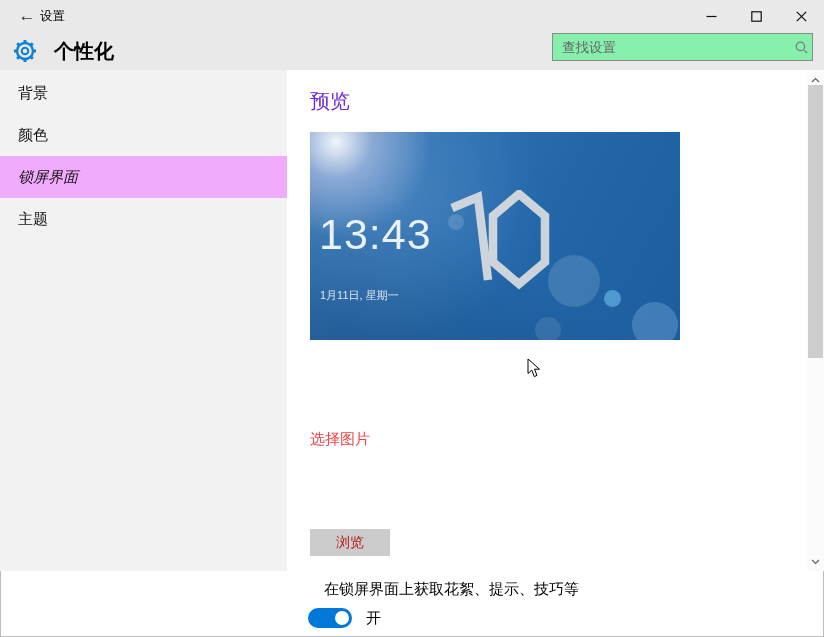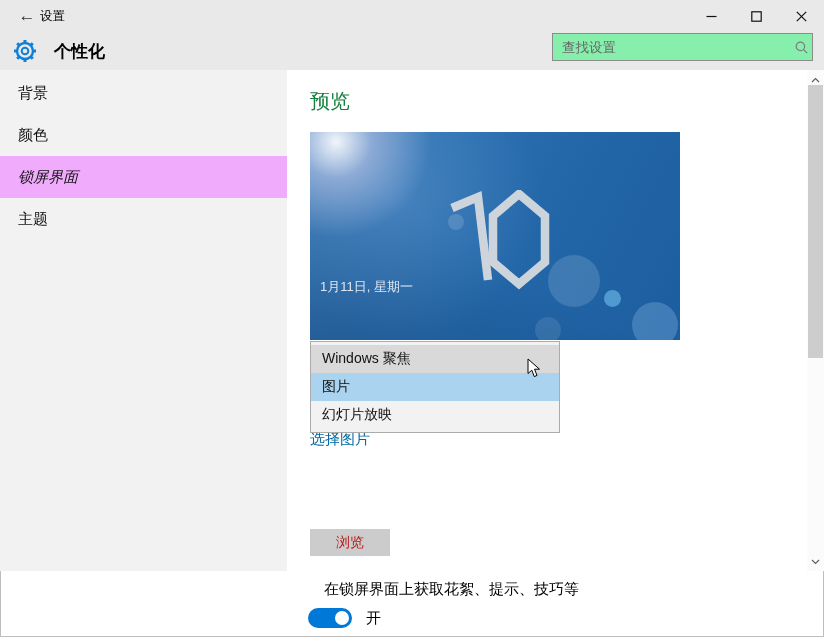--- a/index.html
+++ b/index.html
@@ -11,63 +11,63 @@
   .titlebar { height:32px; background:#e9e9e9; display:flex; align-items:center; padding-left:14px; }
   .back-btn { width:26px; height:26px; display:flex; align-items:center; justify-content:center;
               font-size:17px; color:#333; cursor:default; }
   .win-title { font-size:12.5px; color:#000; }
   .win-controls { margin-left:auto; display:flex; height:32px; }
   .win-btn { width:45px; height:32px; display:flex; align-items:center; justify-content:center; }
 
   
   .header { height:38px; background:#e9e9e9; display:flex; align-items:center; padding-left:12px; position:relative; }
   .gear-wrap { width:26px; height:26px; display:flex; align-items:center; justify-content:center; }
-  .page-title { margin-left:16px; font-size:17px; font-weight:bold; color:#000; }
+  .page-title { margin-left:16px; font-size:20px; font-weight:bold; color:#000; }
   .searchbox { position:absolute; right:11px; top:1px; width:261px; height:28px;
                border:1px solid #8b8b8b; background:#86efac; display:flex; align-items:center; }
   .searchbox input { flex:1; border:none; outline:none; background:transparent;
                      font-family:inherit; font-size:13.5px; color:#444; padding:0 4px 0 9px; }
   .searchbox input::placeholder { color:#666; opacity:1; }
   .search-glyph { width:22px; display:flex; align-items:center; justify-content:center; }
 
   
   .main { display:flex; height:501px; position:relative; }
   .sidebar { width:287px; background:#f2f2f2; padding-top:2px; }
   .side-item { height:42px; display:flex; align-items:center; padding-left:18px; font-size:15px; color:#111; }
   .side-item.selected { background:#f0abfc;font-style:italic; }
 
   .content { flex:1; position:relative; background:#fff; }
-  .preview-heading { position:absolute; left:23px; top:18px; font-size:20px; color:#15803d; }
+  .preview-heading { position:absolute; left:23px; top:18px; font-size:20px; color:#6d28d9; }
 
   
   .lockscreen { position:absolute; left:23px; top:62px; width:370px; height:208px; overflow:hidden;
     background:
       radial-gradient(circle at 26px 10px, rgba(255,255,255,0.92) 0px, rgba(228,218,242,0.45) 36px, rgba(255,255,255,0) 95px),
       radial-gradient(circle at 24% 30%, rgba(150,185,225,0.22) 0%, rgba(0,0,0,0) 45%),
       linear-gradient(to top right, rgba(8,38,78,0.28) 0%, rgba(0,0,0,0) 45%),
       linear-gradient(118deg, #4083bf 0%, #2e72b3 28%, #2367a9 58%, #1c5d9f 100%);
   }
   .bokeh { position:absolute; border-radius:50%; }
   .bk1 { left:238px; top:123px; width:52px; height:52px; background:rgba(200,220,240,0.18); }
   .bk2 { left:294px; top:158px; width:17px; height:17px; background:rgba(120,200,245,0.55); }
   .bk3 { left:322px; top:170px; width:46px; height:46px; background:rgba(170,215,250,0.25); }
   .bk4 { left:138px; top:82px;  width:16px; height:16px; background:rgba(255,255,255,0.14); }
   .bk5 { left:225px; top:185px; width:26px; height:26px; background:rgba(255,255,255,0.10); }
   .ls-time { position:absolute; left:9px; top:78px; font-size:43px; font-weight:300; color:#eaf1f8; letter-spacing:1px; }
-  .ls-date { position:absolute; left:10px; top:146px; font-size:13px; color:#dde7f3; }
+  .ls-date { position:absolute; left:10px; top:156px; font-size:11px; color:#dde7f3; }
   .ls-logo { position:absolute; left:130px; top:58px; }
 
   
   .dropdown { position:absolute; left:23px; top:271px; width:250px; background:#f2f2f2;
               border:1px solid #ababab; padding:3px 0; z-index:5; }
   .dd-opt { height:28px; display:flex; align-items:center; padding-left:11px; font-size:14px; color:#111; }
   .dd-opt.hovered { background:#d9d9d9; }
   .dd-opt.selected { background:#a9d3ee; }
 
-  .clipped-label { position:absolute; left:23px; top:360px; font-size:15px; line-height:18px; color:#0369a1; z-index:1; }
+  .clipped-label { position:absolute; left:23px; top:360px; font-size:15px; line-height:18px; color:#ef4444; z-index:1; }
 
   .browse-btn { position:absolute; left:23px; top:459px; width:80px; height:27px; background:#cccccc;
                 border:none; font-family:inherit; font-size:14px; color:#b91c1c; }
 
   .tips-text { position:absolute; left:37px; top:510px; font-size:15px; color:#000; }
 
   .toggle { position:absolute; left:21px; top:538px; width:44px; height:20px; border-radius:10px; background:#0078d7; }
   .toggle .knob { position:absolute; right:3px; top:3px; width:14px; height:14px; border-radius:50%; background:#fff; }
   .toggle-label { position:absolute; left:79px; top:539px; font-size:15px; color:#000; }
 
@@ -150,30 +150,26 @@
       <div class="lockscreen">
         <div class="bokeh bk1"></div>
         <div class="bokeh bk2"></div>
         <div class="bokeh bk3"></div>
         <div class="bokeh bk4"></div>
         <div class="bokeh bk5"></div>
         <svg class="ls-logo" width="110" height="100" viewBox="0 0 110 100" fill="none" stroke="#d6dade" stroke-width="8.5" opacity="0.95">
           <polyline points="12,18 38,7 48,90" stroke-linejoin="miter"></polyline>
           <polygon points="79,4 105,26 105,72 79,94 53,72 53,26"></polygon>
         </svg>
+        <div class="ls-time">13:43</div>
         <div class="ls-date">1月11日, 星期一</div>
       </div>
 
       <div class="clipped-label">选择图片</div>
 
-      <div class="dropdown">
-        <div class="dd-opt hovered">Windows 聚焦</div>
-        <div class="dd-opt selected">图片</div>
-        <div class="dd-opt">幻灯片放映</div>
-      </div>
 
       <button class="browse-btn">浏览</button>
 
       <div class="tips-text">在锁屏界面上获取花絮、提示、技巧等</div>
 
       <div class="toggle">
         <div class="knob"></div>
       </div>
       <span class="toggle-label">开</span>
 

